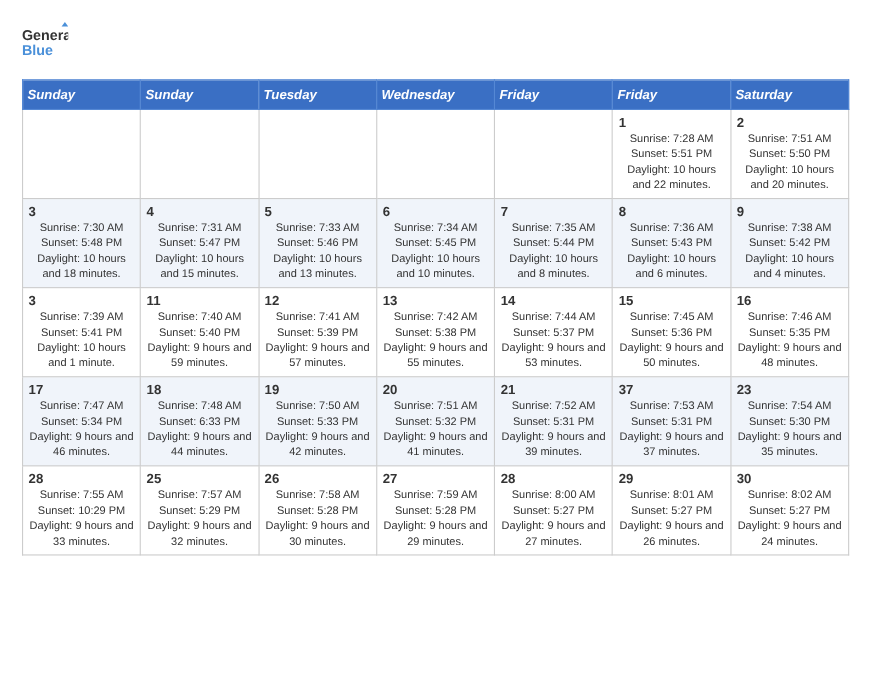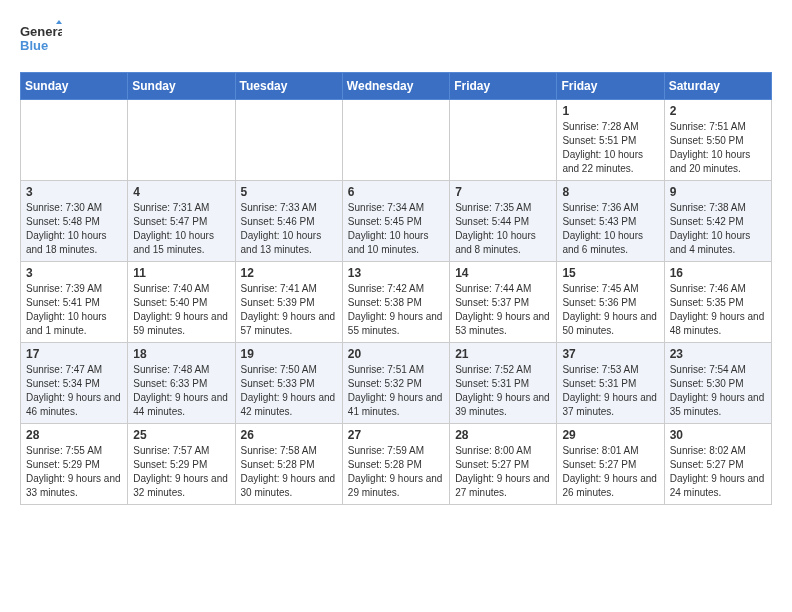--- a/index.html
+++ b/index.html
@@ -39,20 +39,21 @@
       table-layout: fixed;
     }
     thead tr th {
       background: #3a6fc4;
       color: #fff;
       font-size: 12px;
       font-weight: bold;
       padding: 6px 4px;
       text-align: left;
       border: 1px solid #5588d4;
+      font-style: italic;
     }
     tbody tr td {
       vertical-align: top;
       border: 1px solid #ccc;
       padding: 4px 5px;
       font-size: 10px;
       color: #333;
       min-height: 80px;
       height: 80px;
       background: #fff;
@@ -61,20 +62,21 @@
       background: #f0f4fa;
     }
     .day-num {
       font-weight: bold;
       font-size: 12px;
       margin-bottom: 2px;
     }
     .cell-content {
       font-size: 10px;
       line-height: 1.4;
+      text-align: center;
     }
     td.empty {
       background: #fff;
     }
   </style>
 </head>
 <body>
 
 <div class="header">
   <div class="logo">
@@ -251,21 +253,21 @@
           <div class="day-num">23</div>
           <div class="cell-content">Sunrise: 7:54 AM
 Sunset: 5:30 PM
 Daylight: 9 hours and 35 minutes.</div>
         </td>
       </tr>
       <tr>
         <td>
           <div class="day-num">28</div>
           <div class="cell-content">Sunrise: 7:55 AM
-Sunset: 5:29 PM
+Sunset: 10:29 PM
 Daylight: 9 hours and 33 minutes.</div>
         </td>
         <td>
           <div class="day-num">25</div>
           <div class="cell-content">Sunrise: 7:57 AM
 Sunset: 5:29 PM
 Daylight: 9 hours and 32 minutes.</div>
         </td>
         <td>
           <div class="day-num">26</div>

